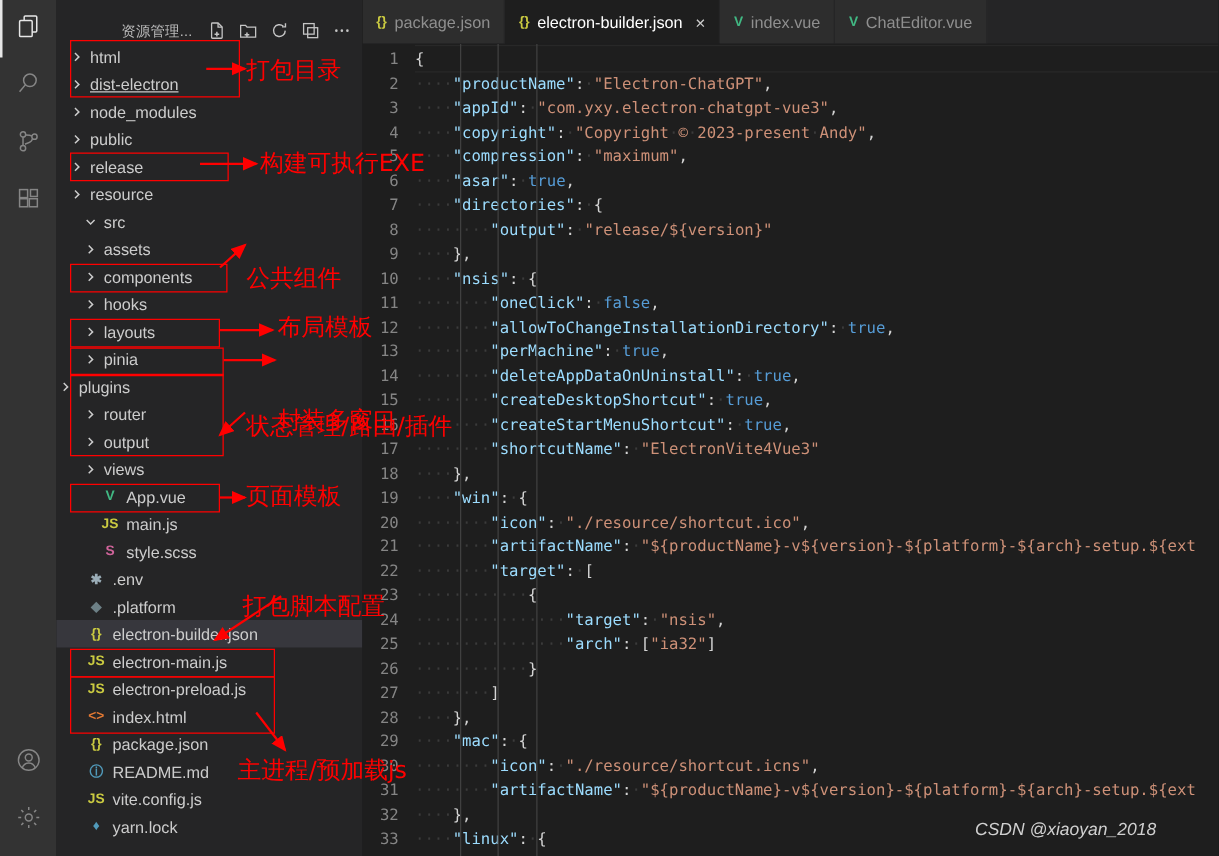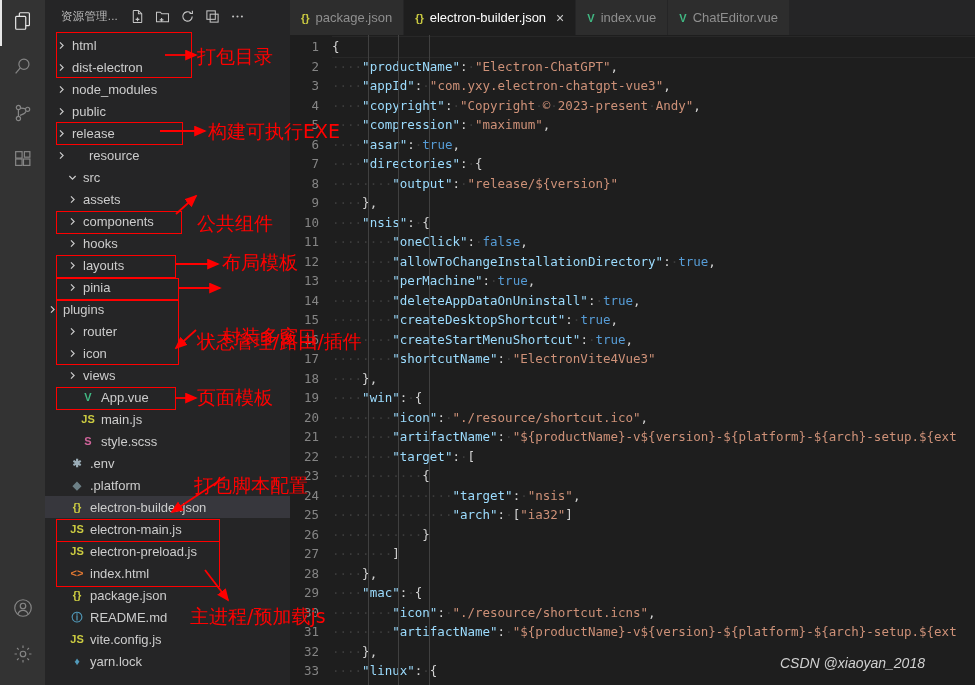--- a/index.html
+++ b/index.html
@@ -41,25 +41,26 @@
   
   .sidebar {
     width: 245px; height: 685px;
     background: #252526;
     flex: 0 0 245px;
     display: flex; flex-direction: column;
     overflow: hidden;
   }
   .sb-header {
     height: 33px; min-height: 33px;
-    display: flex; align-items: center;
+    display: flex; align-items: flex-end;
     padding-left: 16px;
     color: #bbbbbb;
     font-size: 11.5px;
     letter-spacing: .2px;
+    margin-left: 36px;
   }
   .sb-title { white-space: nowrap; }
   .sb-actions { display: flex; align-items: center; gap: 7px; margin-left: 10px; }
   .sb-act { color: #c5c5c5; display: flex; align-items: center; justify-content: center; width: 18px; height: 18px; }
 
   .tree { flex: 1 1 auto; overflow: hidden; padding-top: 1px; }
   .row {
     height: 22px; display: flex; align-items: center;
     color: #cccccc; font-size: 13px;
     white-space: nowrap; position: relative;
@@ -274,21 +275,21 @@
     </div>
     <div class="tree" id="tree">
         <div class="row" style="padding-left: 9px;">
           <span class="chev">
             <svg width="9" height="9" viewBox="0 0 10 10" fill="none" stroke="currentColor" stroke-width="1.3">
               <path d="M3.3 1.5L6.8 5 3.3 8.5"></path>
             </svg>
           </span>
           <span class="lbl">html</span>
         </div>
-        <div class="row" style="padding-left: 9px;">
+        <div class="row" style="padding-left: 9px; text-decoration: underline;">
           <span class="chev">
             <svg width="9" height="9" viewBox="0 0 10 10" fill="none" stroke="currentColor" stroke-width="1.3">
               <path d="M3.3 1.5L6.8 5 3.3 8.5"></path>
             </svg>
           </span>
           <span class="lbl">dist-electron</span>
         </div>
         <div class="row" style="padding-left: 9px;">
           <span class="chev">
             <svg width="9" height="9" viewBox="0 0 10 10" fill="none" stroke="currentColor" stroke-width="1.3">
@@ -306,21 +307,21 @@
           <span class="lbl">public</span>
         </div>
         <div class="row" style="padding-left: 9px;">
           <span class="chev">
             <svg width="9" height="9" viewBox="0 0 10 10" fill="none" stroke="currentColor" stroke-width="1.3">
               <path d="M3.3 1.5L6.8 5 3.3 8.5"></path>
             </svg>
           </span>
           <span class="lbl">release</span>
         </div>
-        <div class="row" style="padding-left: 9px; gap: 17px;">
+        <div class="row" style="padding-left: 9px;">
           <span class="chev">
             <svg width="9" height="9" viewBox="0 0 10 10" fill="none" stroke="currentColor" stroke-width="1.3">
               <path d="M3.3 1.5L6.8 5 3.3 8.5"></path>
             </svg>
           </span>
           <span class="lbl">resource</span>
         </div>
         <div class="row" style="padding-left: 20px; text-align: right;">
           <span class="chev">
             <svg width="9" height="9" viewBox="0 0 10 10" fill="none" stroke="currentColor" stroke-width="1.3">
@@ -384,21 +385,21 @@
             </svg>
           </span>
           <span class="lbl">router</span>
         </div>
         <div class="row" style="padding-left: 20px;">
           <span class="chev">
             <svg width="9" height="9" viewBox="0 0 10 10" fill="none" stroke="currentColor" stroke-width="1.3">
               <path d="M3.3 1.5L6.8 5 3.3 8.5"></path>
             </svg>
           </span>
-          <span class="lbl">icon</span>
+          <span class="lbl">output</span>
         </div>
         <div class="row" style="padding-left: 20px;">
           <span class="chev">
             <svg width="9" height="9" viewBox="0 0 10 10" fill="none" stroke="currentColor" stroke-width="1.3">
               <path d="M3.3 1.5L6.8 5 3.3 8.5"></path>
             </svg>
           </span>
           <span class="lbl">views</span>
         </div>
         <div class="row" style="padding-left: 20px;">

